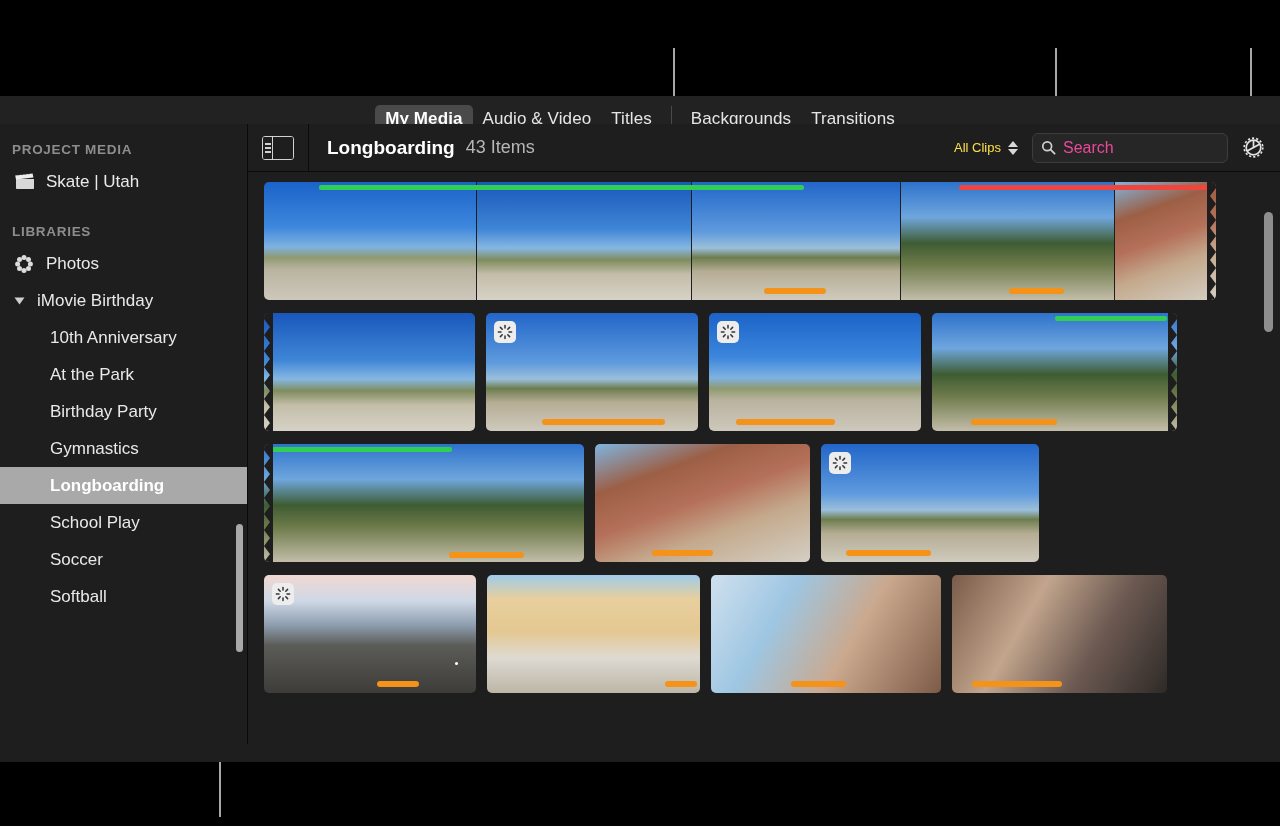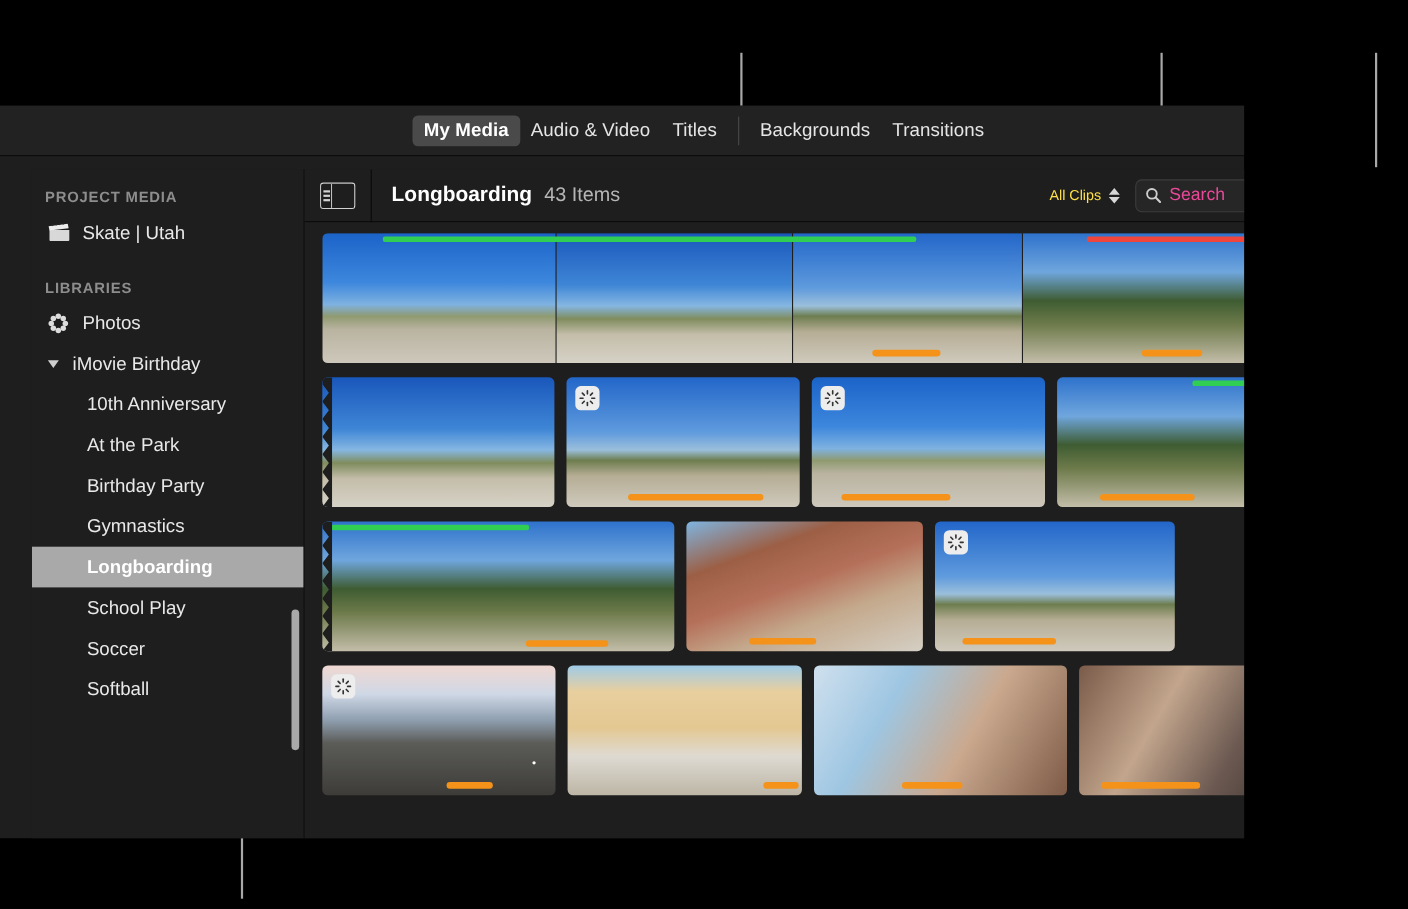--- a/index.html
+++ b/index.html
@@ -9,41 +9,41 @@
     font-family: "Liberation Sans", sans-serif;
     overflow: hidden;
   }
   .screen { position: relative; width: 1280px; height: 826px; background: #000; }
 
   
   .callout { position: absolute; background: #a8a8a8; }
 
   
   .window {
-    position: absolute; left: 0; top: 96px; width: 1131px; height: 666px;
+    position: absolute; left: 0; top: 96px; width: 1280px; height: 666px;
     background: #1e1e1e; overflow: hidden;
   }
 
   
   .tabbar {
     position: absolute; left: 0; top: 0; width: 1280px; height: 46px;
     background: #222222;
     border-bottom: 1px solid #0b0b0b;
     display: flex; align-items: center; justify-content: center;
   }
   .tabs { display: flex; align-items: center; gap: 0; }
   .tab {
     font-size: 17px; color: #e6e6e6; padding: 4px 10px;
     border-radius: 5px; white-space: nowrap; letter-spacing: .1px;
   }
   .tab.selected { background: #4a4a4a; color: #ffffff; font-weight: 600; }
   .tab-sep { width: 1px; height: 26px; background: #4a4a4a; margin: 0 9px; }
 
   
-  .body-row { position: absolute; left: 0; top: 58px; width: 1280px; height: 620px; display: flex; padding-left: 29px; }
+  .body-row { position: absolute; left: 0; top: 28px; width: 1280px; height: 620px; display: flex; }
 
   
   .sidebar {
     position: relative; width: 248px; height: 620px;
     background: #1e1e1e; border-right: 1px solid #0a0a0a;
     padding-top: 10px; overflow: hidden;
   }
   .side-head {
     font-size: 13.5px; font-weight: 700; letter-spacing: .7px;
     color: #8d8d8d; padding: 8px 0 6px 12px; text-transform: uppercase;

